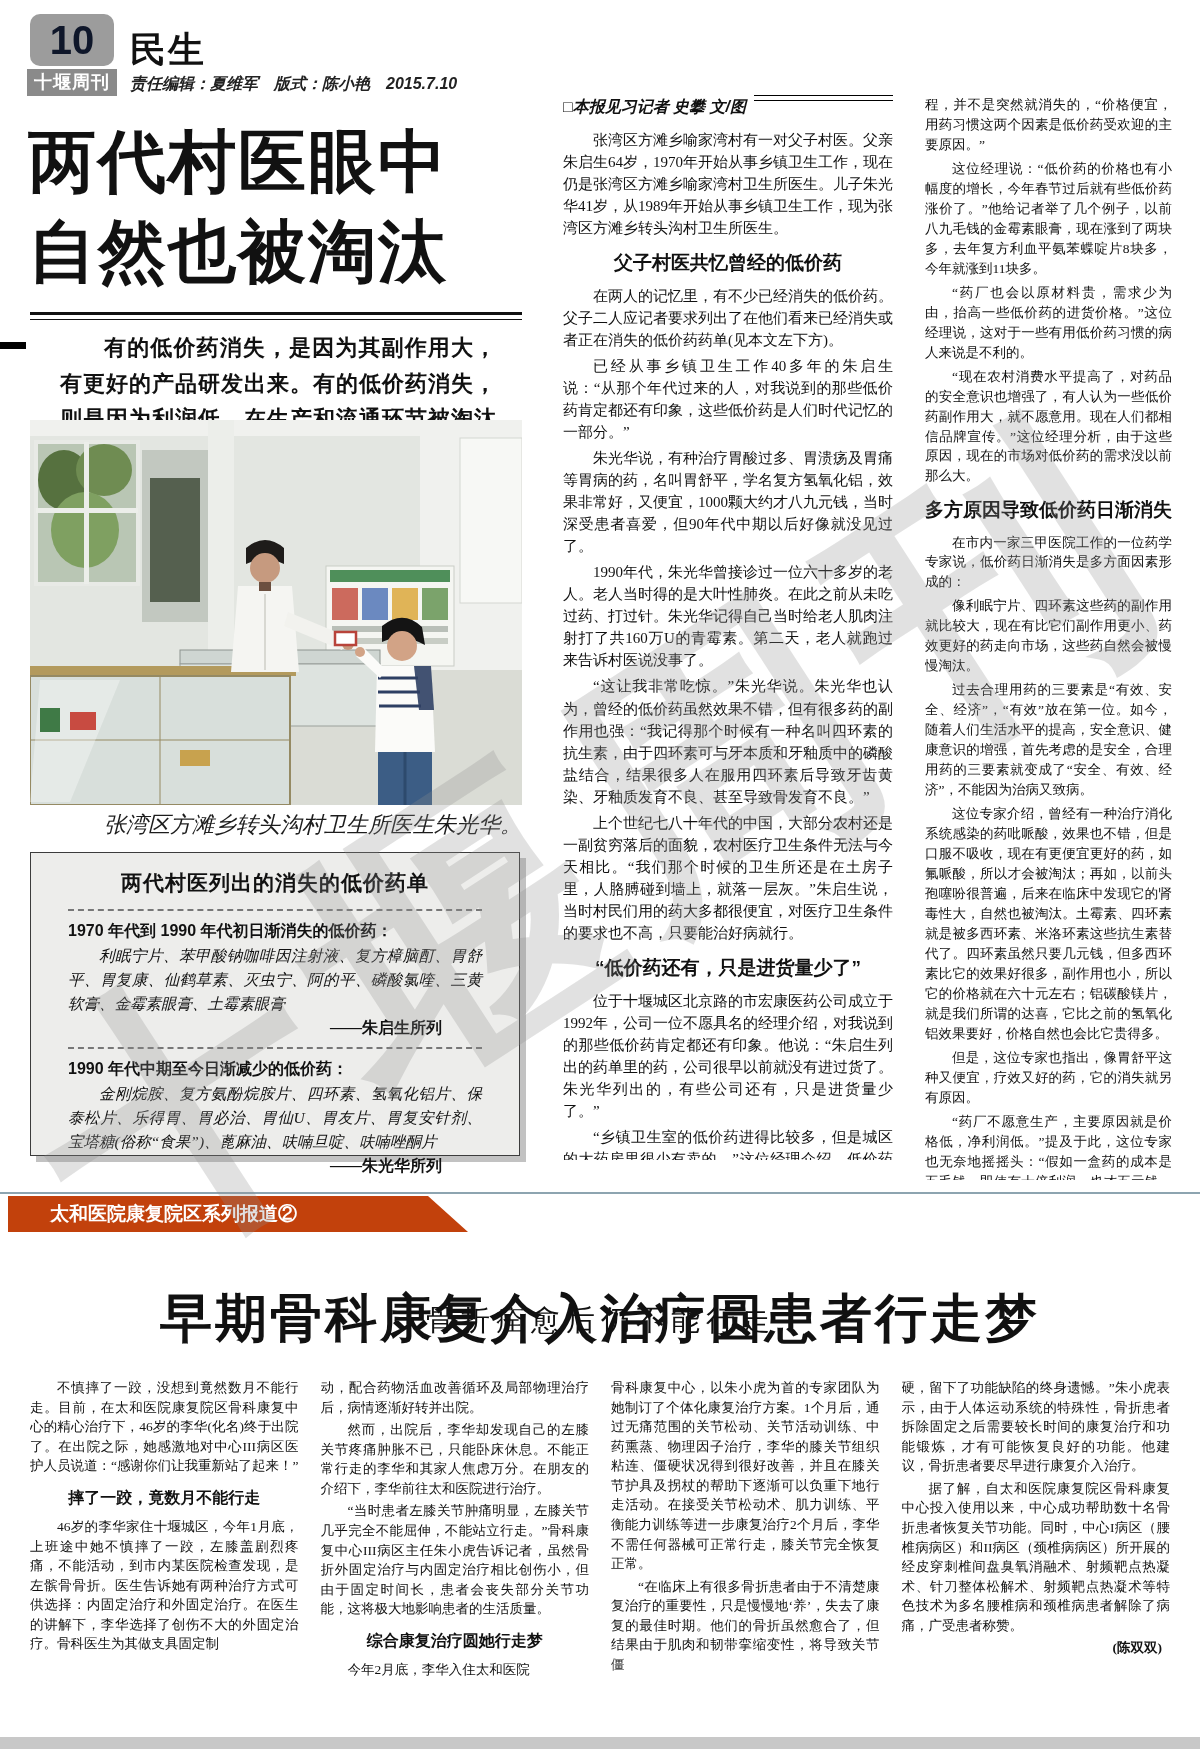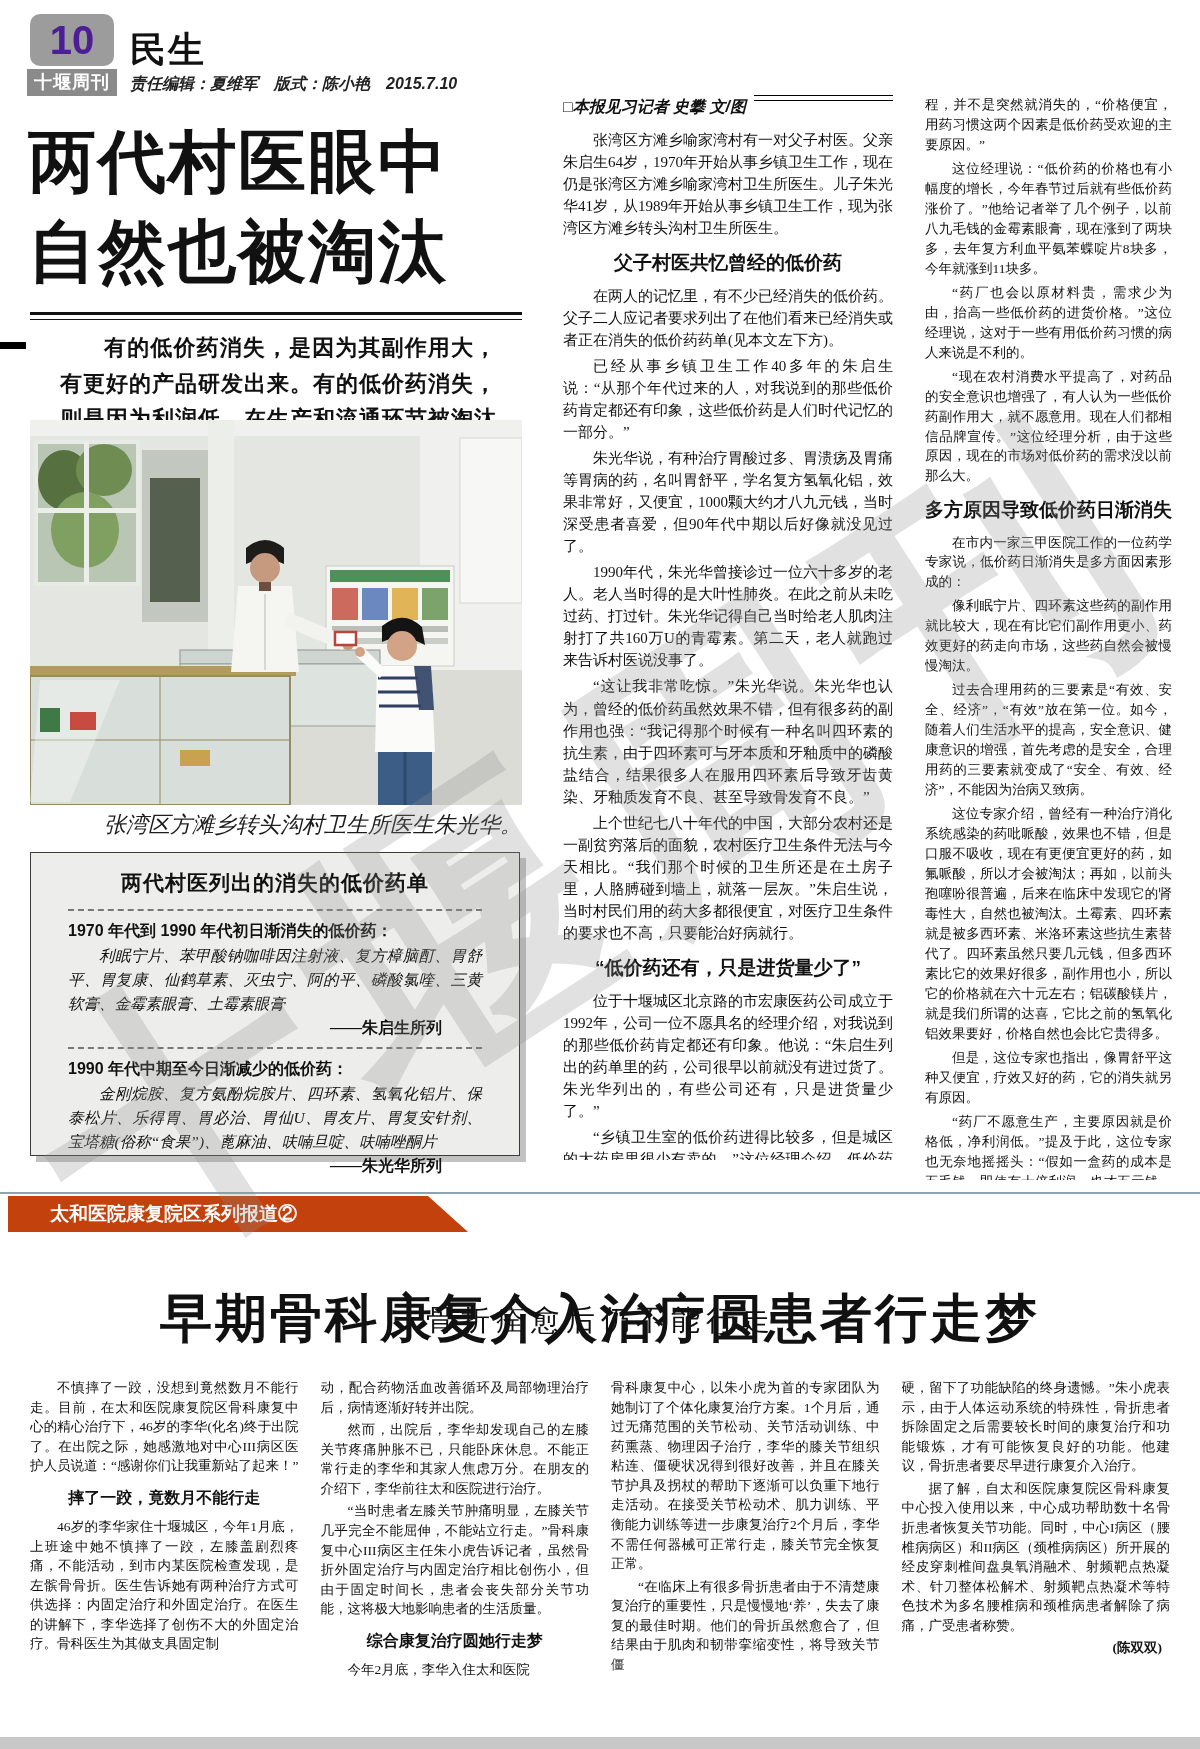--- a/index.html
+++ b/index.html
@@ -1,20 +1,20 @@
 <!DOCTYPE html>
 <html><head>
 <meta charset="utf-8">
 <style>
   html,body{margin:0;padding:0;background:#ffffff;}
   #page{position:relative;width:1200px;height:1749px;background:#fff;overflow:hidden;
         font-family:"Liberation Serif", serif;color:#111;}
   
   .pagenum-box{position:absolute;left:30px;top:14px;width:84px;height:52px;background:#9c9c9c;
-        border-radius:10px;color:#4c1d95;font-family:"Liberation Sans",sans-serif;font-size:40px;
+        border-radius:10px;color:#0f172a;font-family:"Liberation Sans",sans-serif;font-size:40px;
         font-weight:bold;text-align:center;line-height:52px;}
   .masthead-bar{position:absolute;left:27px;top:69px;width:90px;height:27px;background:#8a8a8a;
         color:#fff;font-family:"Liberation Sans",sans-serif;font-size:18px;font-weight:bold;
         text-align:center;line-height:27px;letter-spacing:1px;}
   .section-title{position:absolute;left:130px;top:26px;font-size:36px;font-weight:bold;letter-spacing:2px;}
   .credits{position:absolute;left:130px;top:74px;font-family:"Liberation Sans",sans-serif;
         font-size:16px;font-weight:bold;font-style:italic;color:#222;}
   
   .headline{position:absolute;left:28px;top:118px;width:500px;margin:0;font-size:68px;line-height:1.32;
         font-weight:bold;letter-spacing:2px;}

